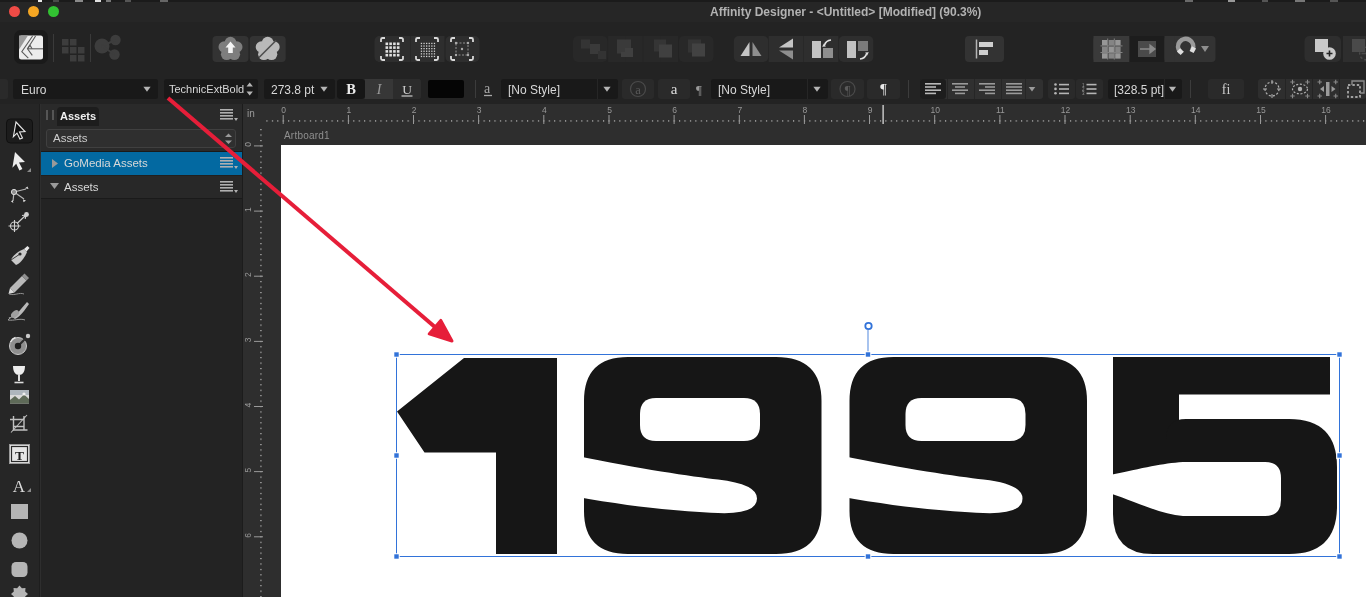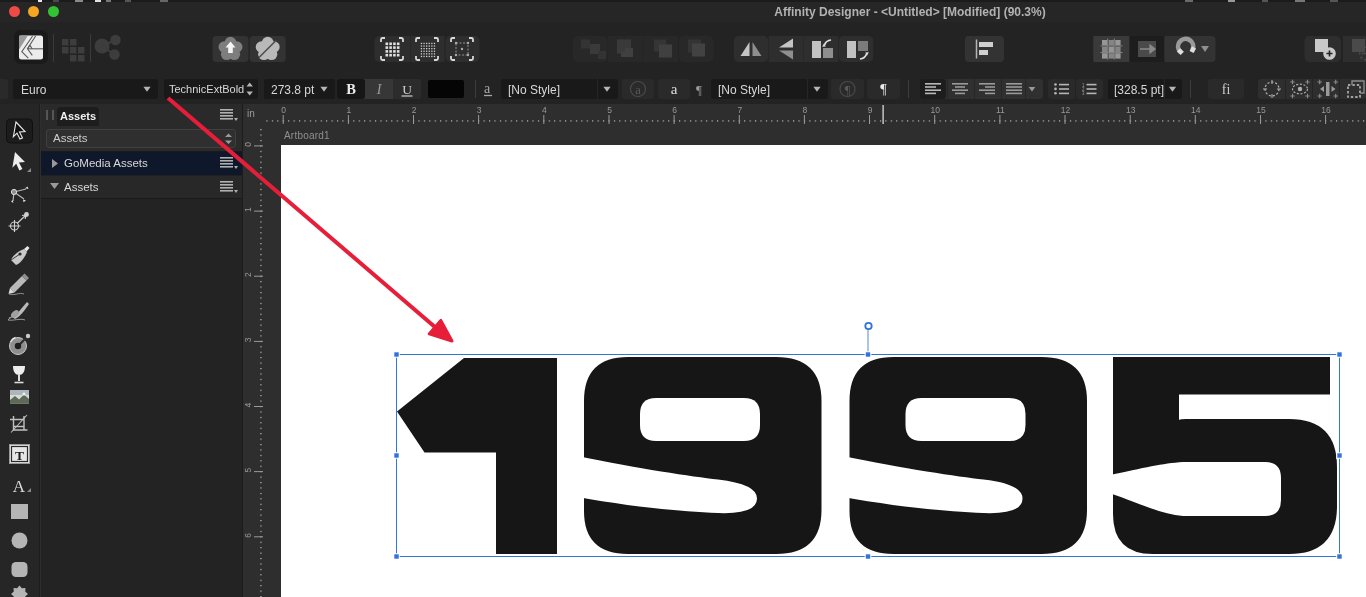--- a/index.html
+++ b/index.html
@@ -20,21 +20,21 @@
 <div class="abs" style="left:1185px;top:0;width:8px;height:2px;background:#6a6a6a;"></div>
 <div class="abs" style="left:1228px;top:0;width:7px;height:2px;background:#999;"></div>
 <div class="abs" style="left:1262px;top:0;width:6px;height:2px;background:#555;"></div>
 <div class="abs" style="left:1295px;top:0;width:10px;height:2px;background:#777;"></div>
 <div class="abs" style="left:1330px;top:0;width:8px;height:2px;background:#555;"></div>
 </div>
 <div class="abs" style="left:0;top:2px;width:1366px;height:20px;background:#262626;">
 <div class="abs" style="left:8.5px;top:3.5px;width:11px;height:11px;border-radius:50%;background:#ef4b46;"></div>
 <div class="abs" style="left:28.0px;top:3.5px;width:11px;height:11px;border-radius:50%;background:#f5a623;"></div>
 <div class="abs" style="left:47.5px;top:3.5px;width:11px;height:11px;border-radius:50%;background:#32c232;"></div>
-<div class="abs" style="left:710px;top:0;width:400px;height:20px;line-height:20px;text-align:center;font-size:12px;font-weight:bold;color:#b2b2b2;">Affinity Designer - &lt;Untitled&gt; [Modified] (90.3%)</div>
+<div class="abs" style="left:710px;top:0;width:400px;height:20px;line-height:20px;font-size:12px;font-weight:bold;color:#b2b2b2;">Affinity Designer - &lt;Untitled&gt; [Modified] (90.3%)</div>
 </div>
 <div class="abs" style="left:0;top:22px;width:1366px;height:82px;background:#232323;"></div>
 <svg class="abs" style="left:0;top:22px;" width="1366" height="50" viewBox="0 0 1366 50">
 <rect x="14" y="8" width="34" height="34" rx="7" fill="#1a1a1a"></rect>
 <rect x="19" y="13.5" width="24" height="24" rx="2.5" fill="#ececec"></rect>
 <path d="M19 13.5 L28 13.5 L19 27.5 Z" fill="#9a9a9a"></path>
 <g stroke="#5c5c5c" stroke-width="1.1" fill="none">
       <path d="M32.6 14 L21.8 29.7 L28.3 36.2"></path>
       <path d="M35.6 14 L27.5 26.8 L32.3 33.3"></path>
       <line x1="27.5" y1="26.8" x2="43" y2="26.8"></line>
@@ -372,21 +372,21 @@
     <rect x="0" y="6" width="13" height="1.6" fill="#b0b0b0"></rect>
     <rect x="0" y="9" width="13" height="1.6" fill="#b0b0b0"></rect>
     <path d="M14 9 h4 l-2 3 z" fill="#b0b0b0"></path>
   </svg>
 <div class="abs" style="left:41px;top:126px;width:201px;height:25px;background:#2a2a2a;"></div>
 <div class="abs" style="left:46px;top:129px;width:190px;height:19px;background:#2f2f2f;border:1px solid #404040;border-radius:3px;box-sizing:border-box;color:#cccccc;font-size:11.5px;line-height:17px;padding-left:6px;">Assets</div>
 <svg class="abs" style="left:224px;top:133px;" width="9" height="12" viewBox="0 0 9 12">
     <path d="M1 4 l3.5 -3.5 3.5 3.5 z M1 7.5 l3.5 3.5 3.5 -3.5 z" fill="#9a9a9a"></path>
   </svg>
 <div class="abs" style="left:41px;top:151px;width:201px;height:1px;background:#1a1a1a;"></div>
-<div class="abs" style="left:41px;top:152px;width:201px;height:23px;background:#0f172a;color:#d8d8d8;font-size:11.5px;line-height:23px;">
+<div class="abs" style="left:41px;top:152px;width:201px;height:23px;background:#0369a1;color:#d8d8d8;font-size:11.5px;line-height:23px;">
     <span style="position:absolute;left:23px;">GoMedia Assets</span>
   </div>
 <svg class="abs" style="left:51px;top:158px;" width="8" height="11" viewBox="0 0 8 11">
     <path d="M1 1 l6 4.5 -6 4.5 z" fill="#9a9a9a"></path>
   </svg>
 <svg class="abs" style="left:220px;top:157px;" width="18" height="13" viewBox="0 0 18 13">
     <rect x="0" y="0" width="13" height="1.6" fill="#b0b0b0"></rect>
     <rect x="0" y="3" width="13" height="1.6" fill="#b0b0b0"></rect>
     <rect x="0" y="6" width="13" height="1.6" fill="#b0b0b0"></rect>
     <rect x="0" y="9" width="13" height="1.6" fill="#b0b0b0"></rect>

